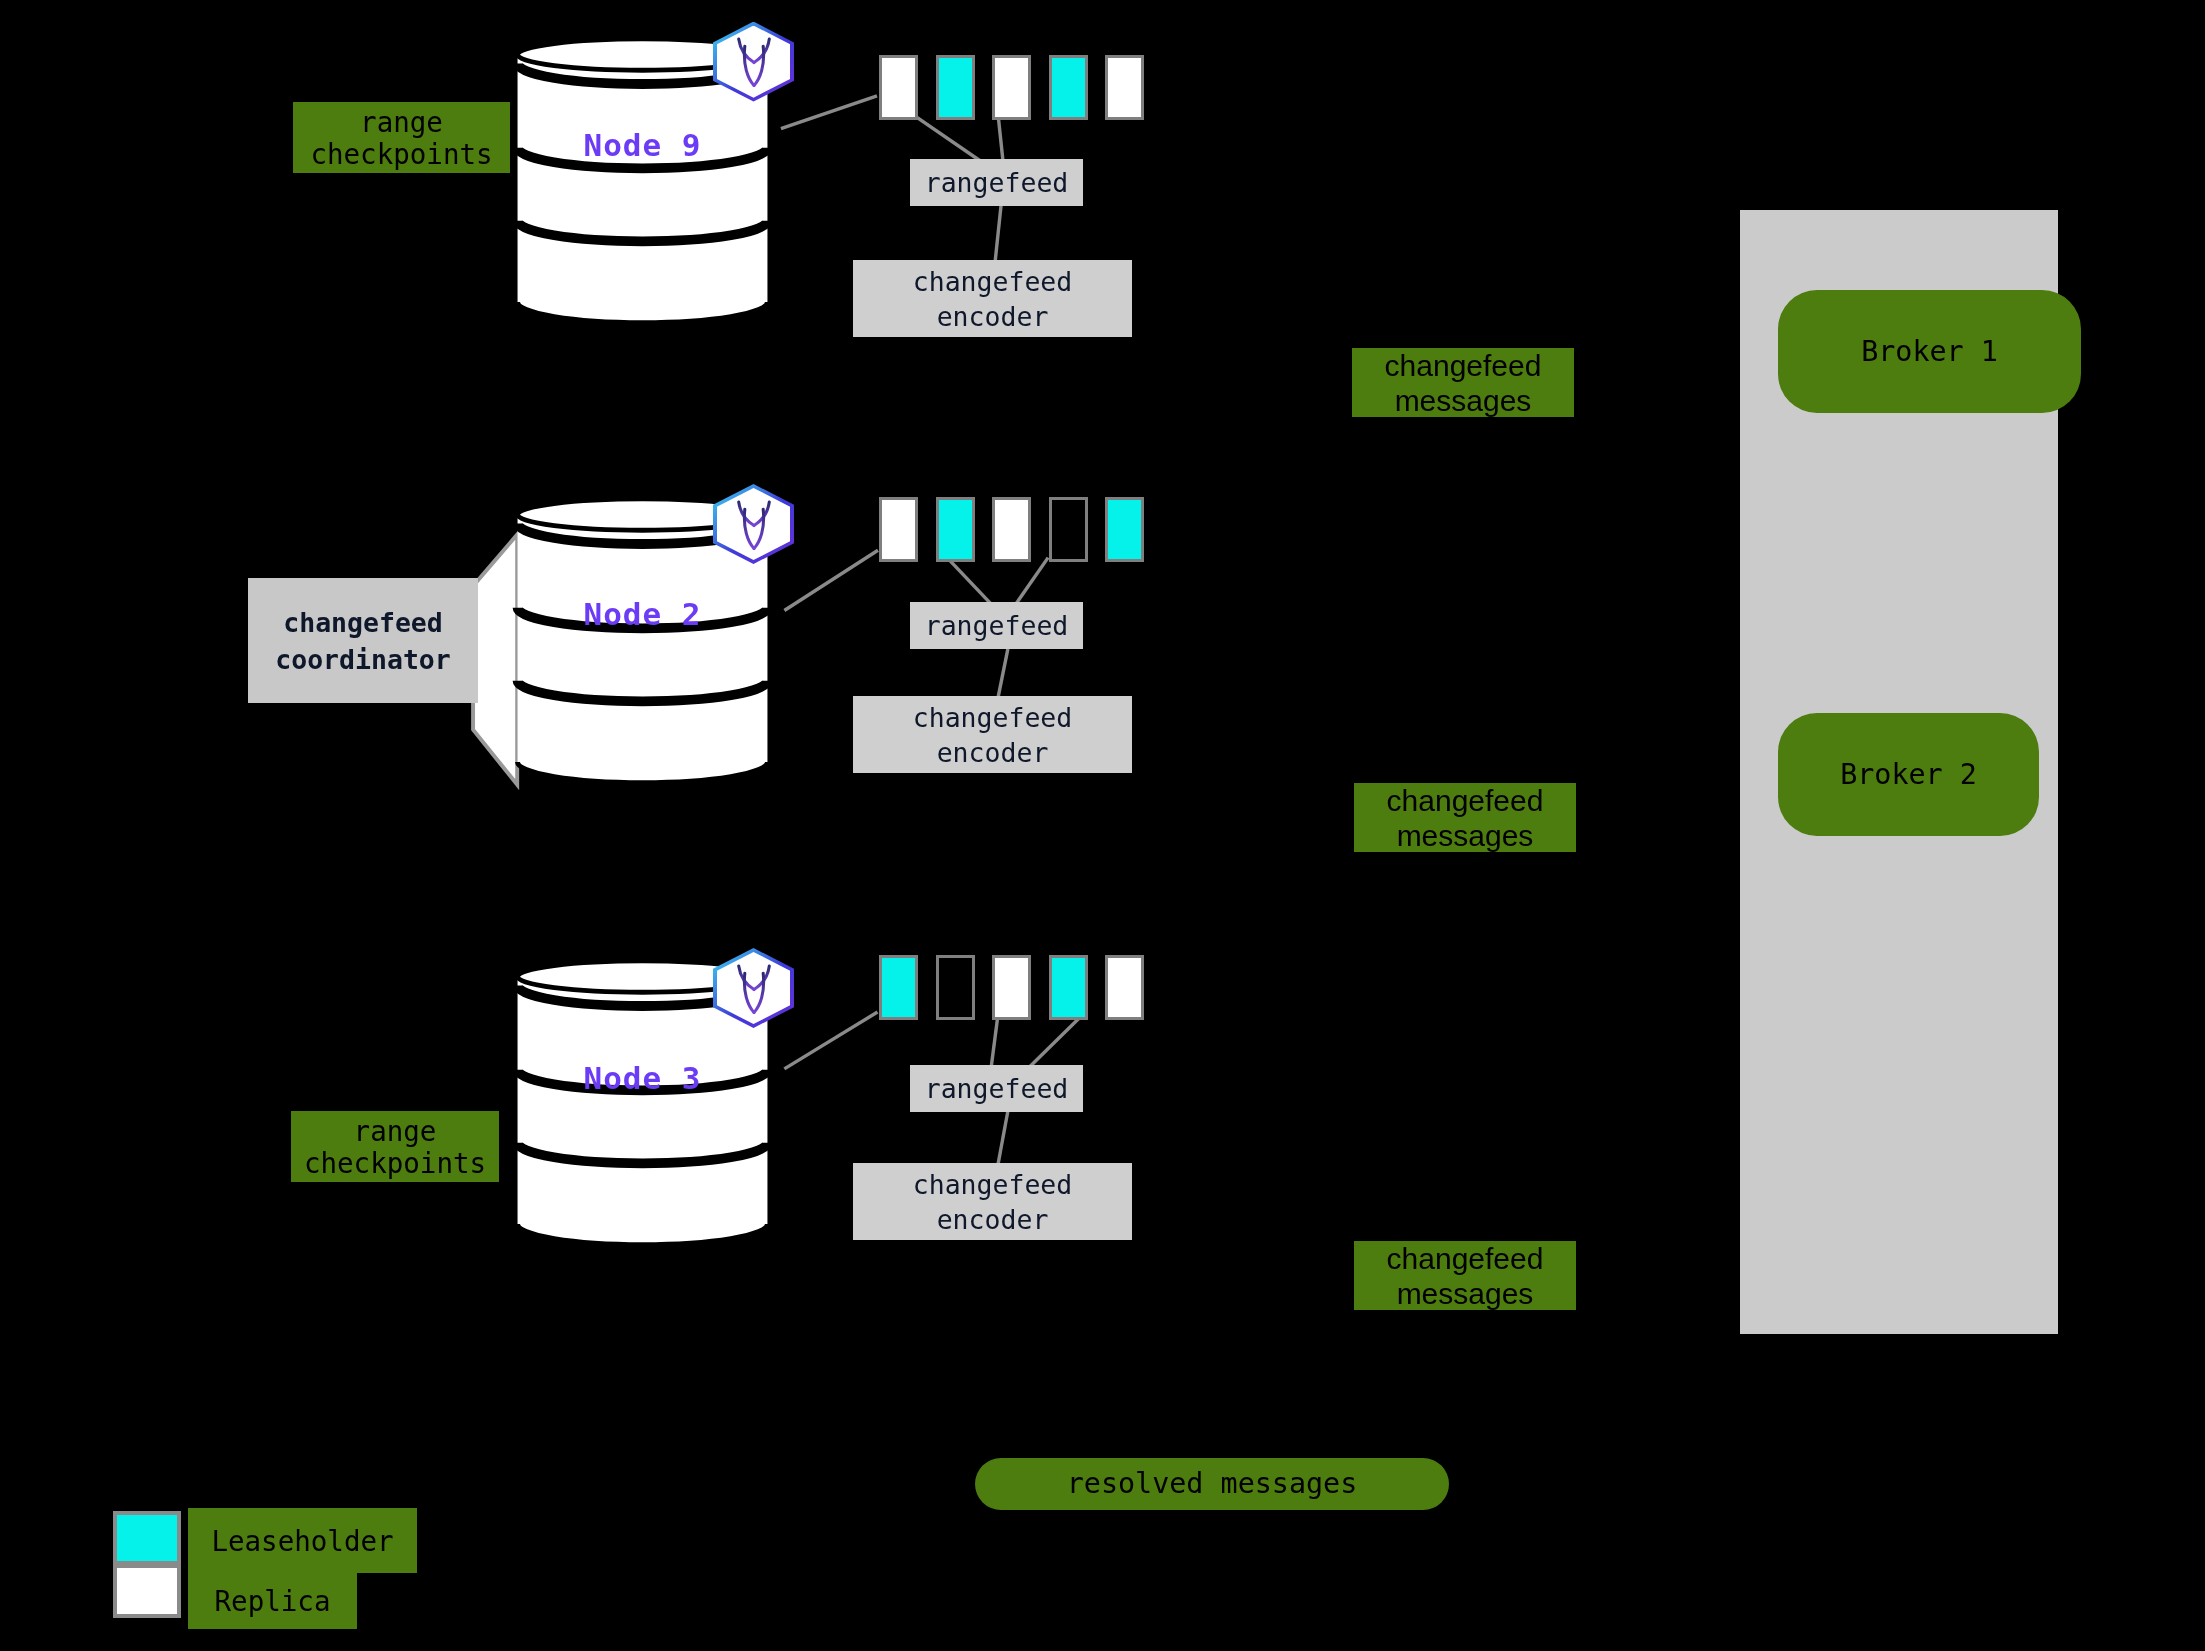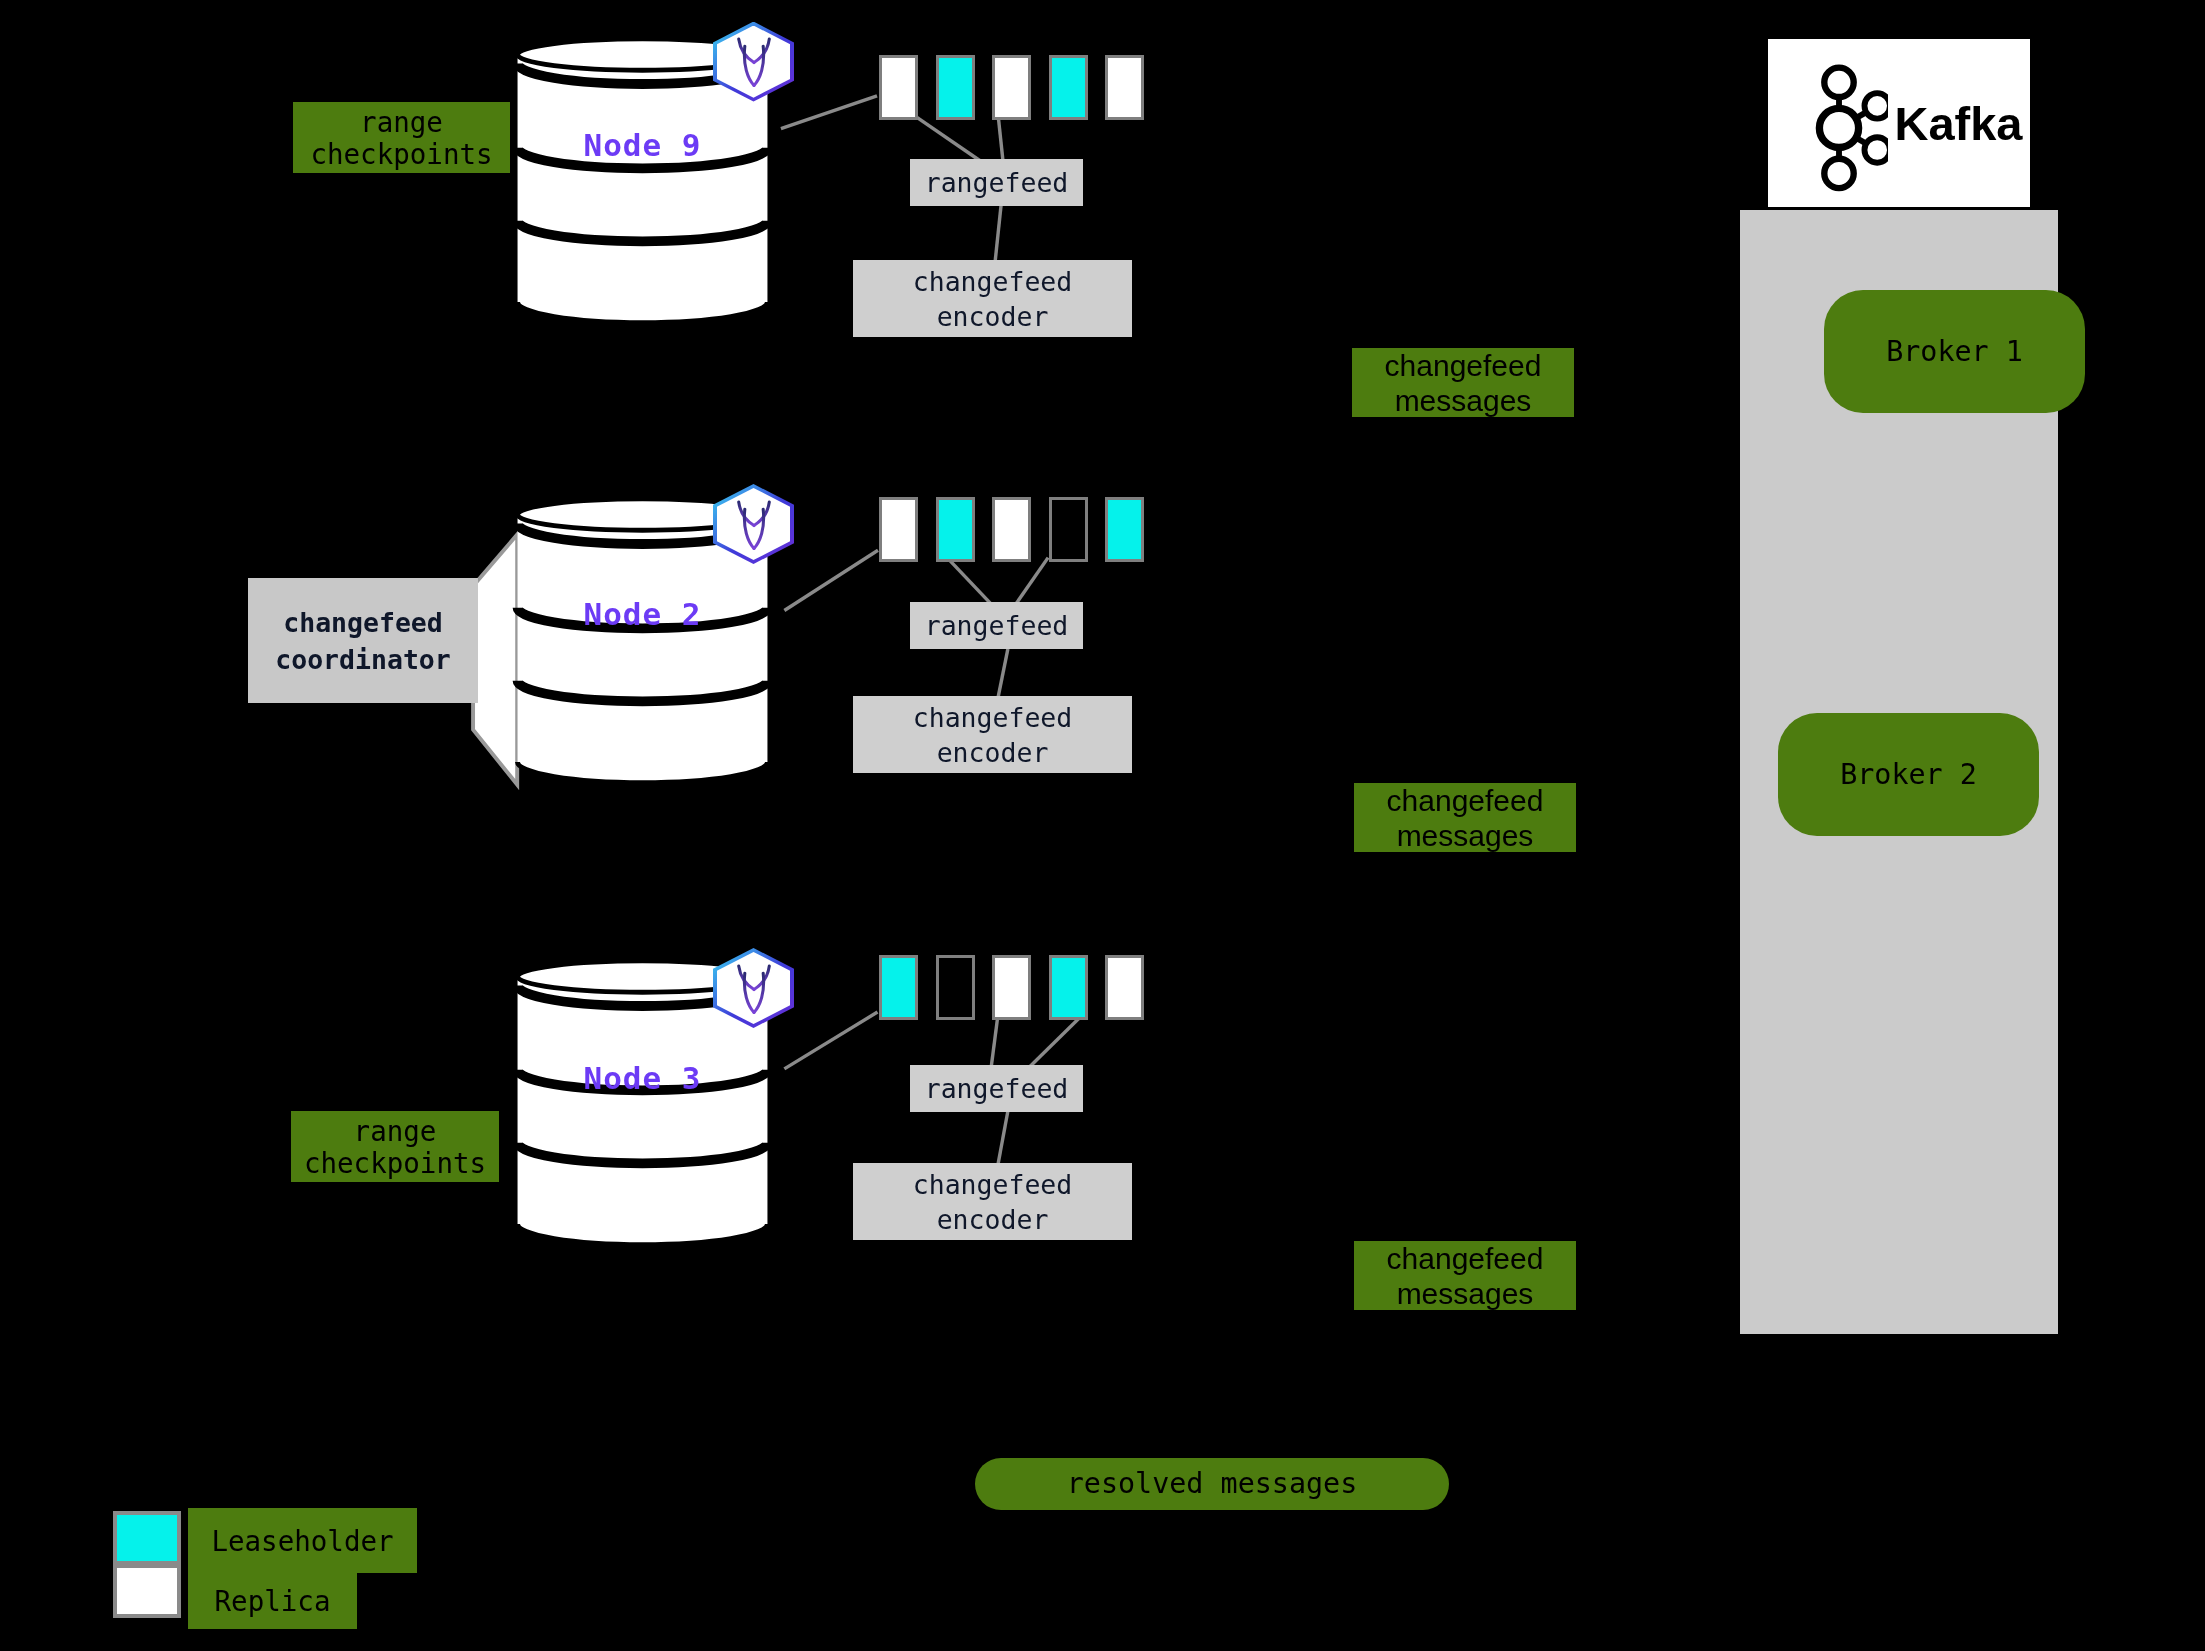--- a/index.html
+++ b/index.html
@@ -225,37 +225,22 @@
       <div class="sq leaseholder"></div>
       <div class="sq replica"></div>
     </div>
 
   <div class="abs z2 graybox" style="left:910px;top:1065px;width:173px;height:47px;">rangefeed</div>
 
   <div class="abs z2 graybox" style="left:853px;top:1163px;width:279px;height:77px;padding:0 19.6px;">changefeed encoder</div>
 
   <div class="abs z2 whitebox messages-box" style="left:1346px;top:1241px;width:222px;height:69px;">changefeed messages</div>
 
-  <div class="abs z2 kafka-box" style="left:1768px;top:39px;width:262px;height:168px;">
-    <svg class="klogo" style="margin-left:21.6px;" width="98" height="152" viewBox="0 0 200 310">
-      <g stroke-width="12">
-        <line x1="100" y1="80" x2="100" y2="250"></line>
-        <line x1="100" y1="165" x2="178" y2="120"></line>
-        <line x1="100" y1="165" x2="178" y2="210"></line>
-      </g>
-      <circle cx="100" cy="72" r="30" stroke-width="13"></circle>
-      <circle cx="100" cy="165" r="40" stroke-width="15"></circle>
-      <circle cx="100" cy="258" r="30" stroke-width="13"></circle>
-      <circle cx="178" cy="120" r="26" stroke-width="12"></circle>
-      <circle cx="178" cy="210" r="26" stroke-width="12"></circle>
-    </svg>
-    <div class="kafka-text" style="margin-left:6.9px;">Kafka</div>
-  </div>
-
-  <div class="abs z2 whitebox broker" style="left:1816px;top:290px;width:261px;height:123px;">Broker 1</div>
+
+  <div class="abs z2 whitebox broker" style="left:1770px;top:290px;width:303px;height:123px;">Broker 1</div>
   <div class="abs z2 whitebox broker" style="left:1770px;top:713px;width:261px;height:123px;">Broker 2</div>
 
   <div class="abs z2 whitebox pill" style="left:967px;top:1458px;width:474px;height:52px;">resolved messages</div>
 
   <div class="abs z2 legend-sq leaseholder" style="left:113px;top:1511px;width:68px;height:54px;"></div>
   <div class="abs z2 legend-sq replica" style="left:113px;top:1564px;width:68px;height:54px;"></div>
   <div class="abs z2 whitebox" style="left:180px;top:1508px;width:229px;height:65px;">Leaseholder</div>
   <div class="abs z2 whitebox" style="left:180px;top:1573px;width:169px;height:56px;">Replica</div>
 
 </div>

